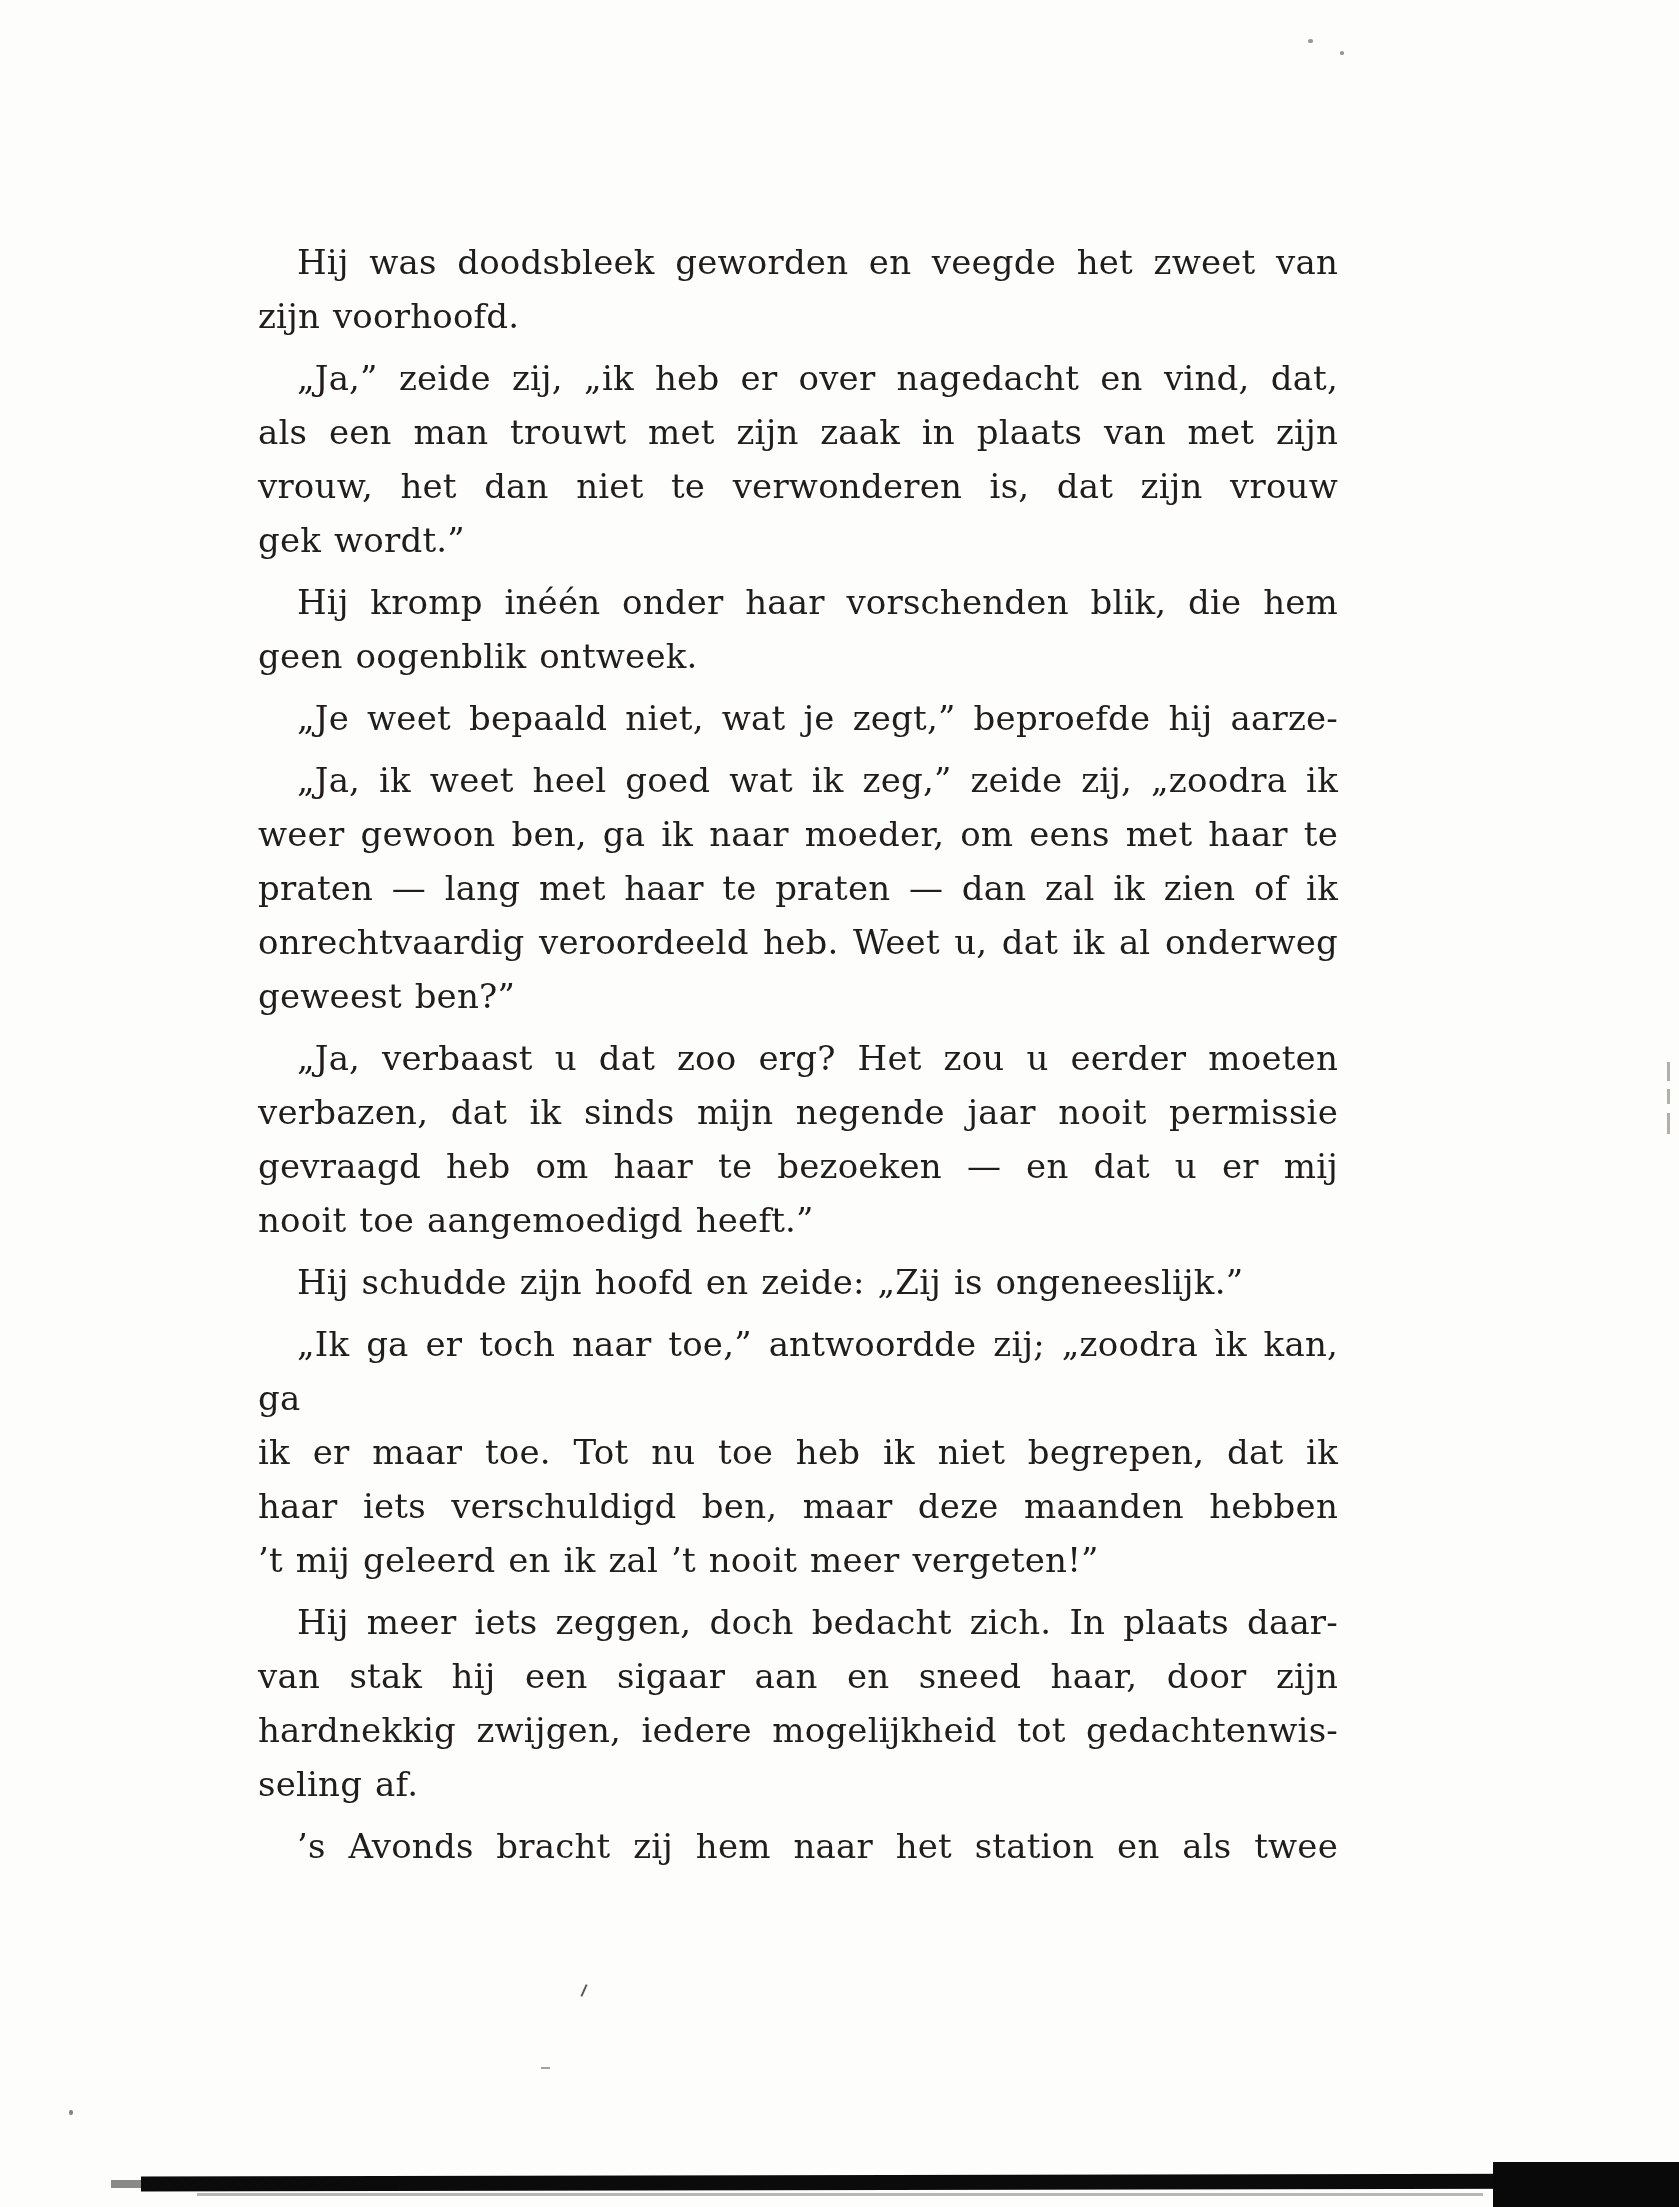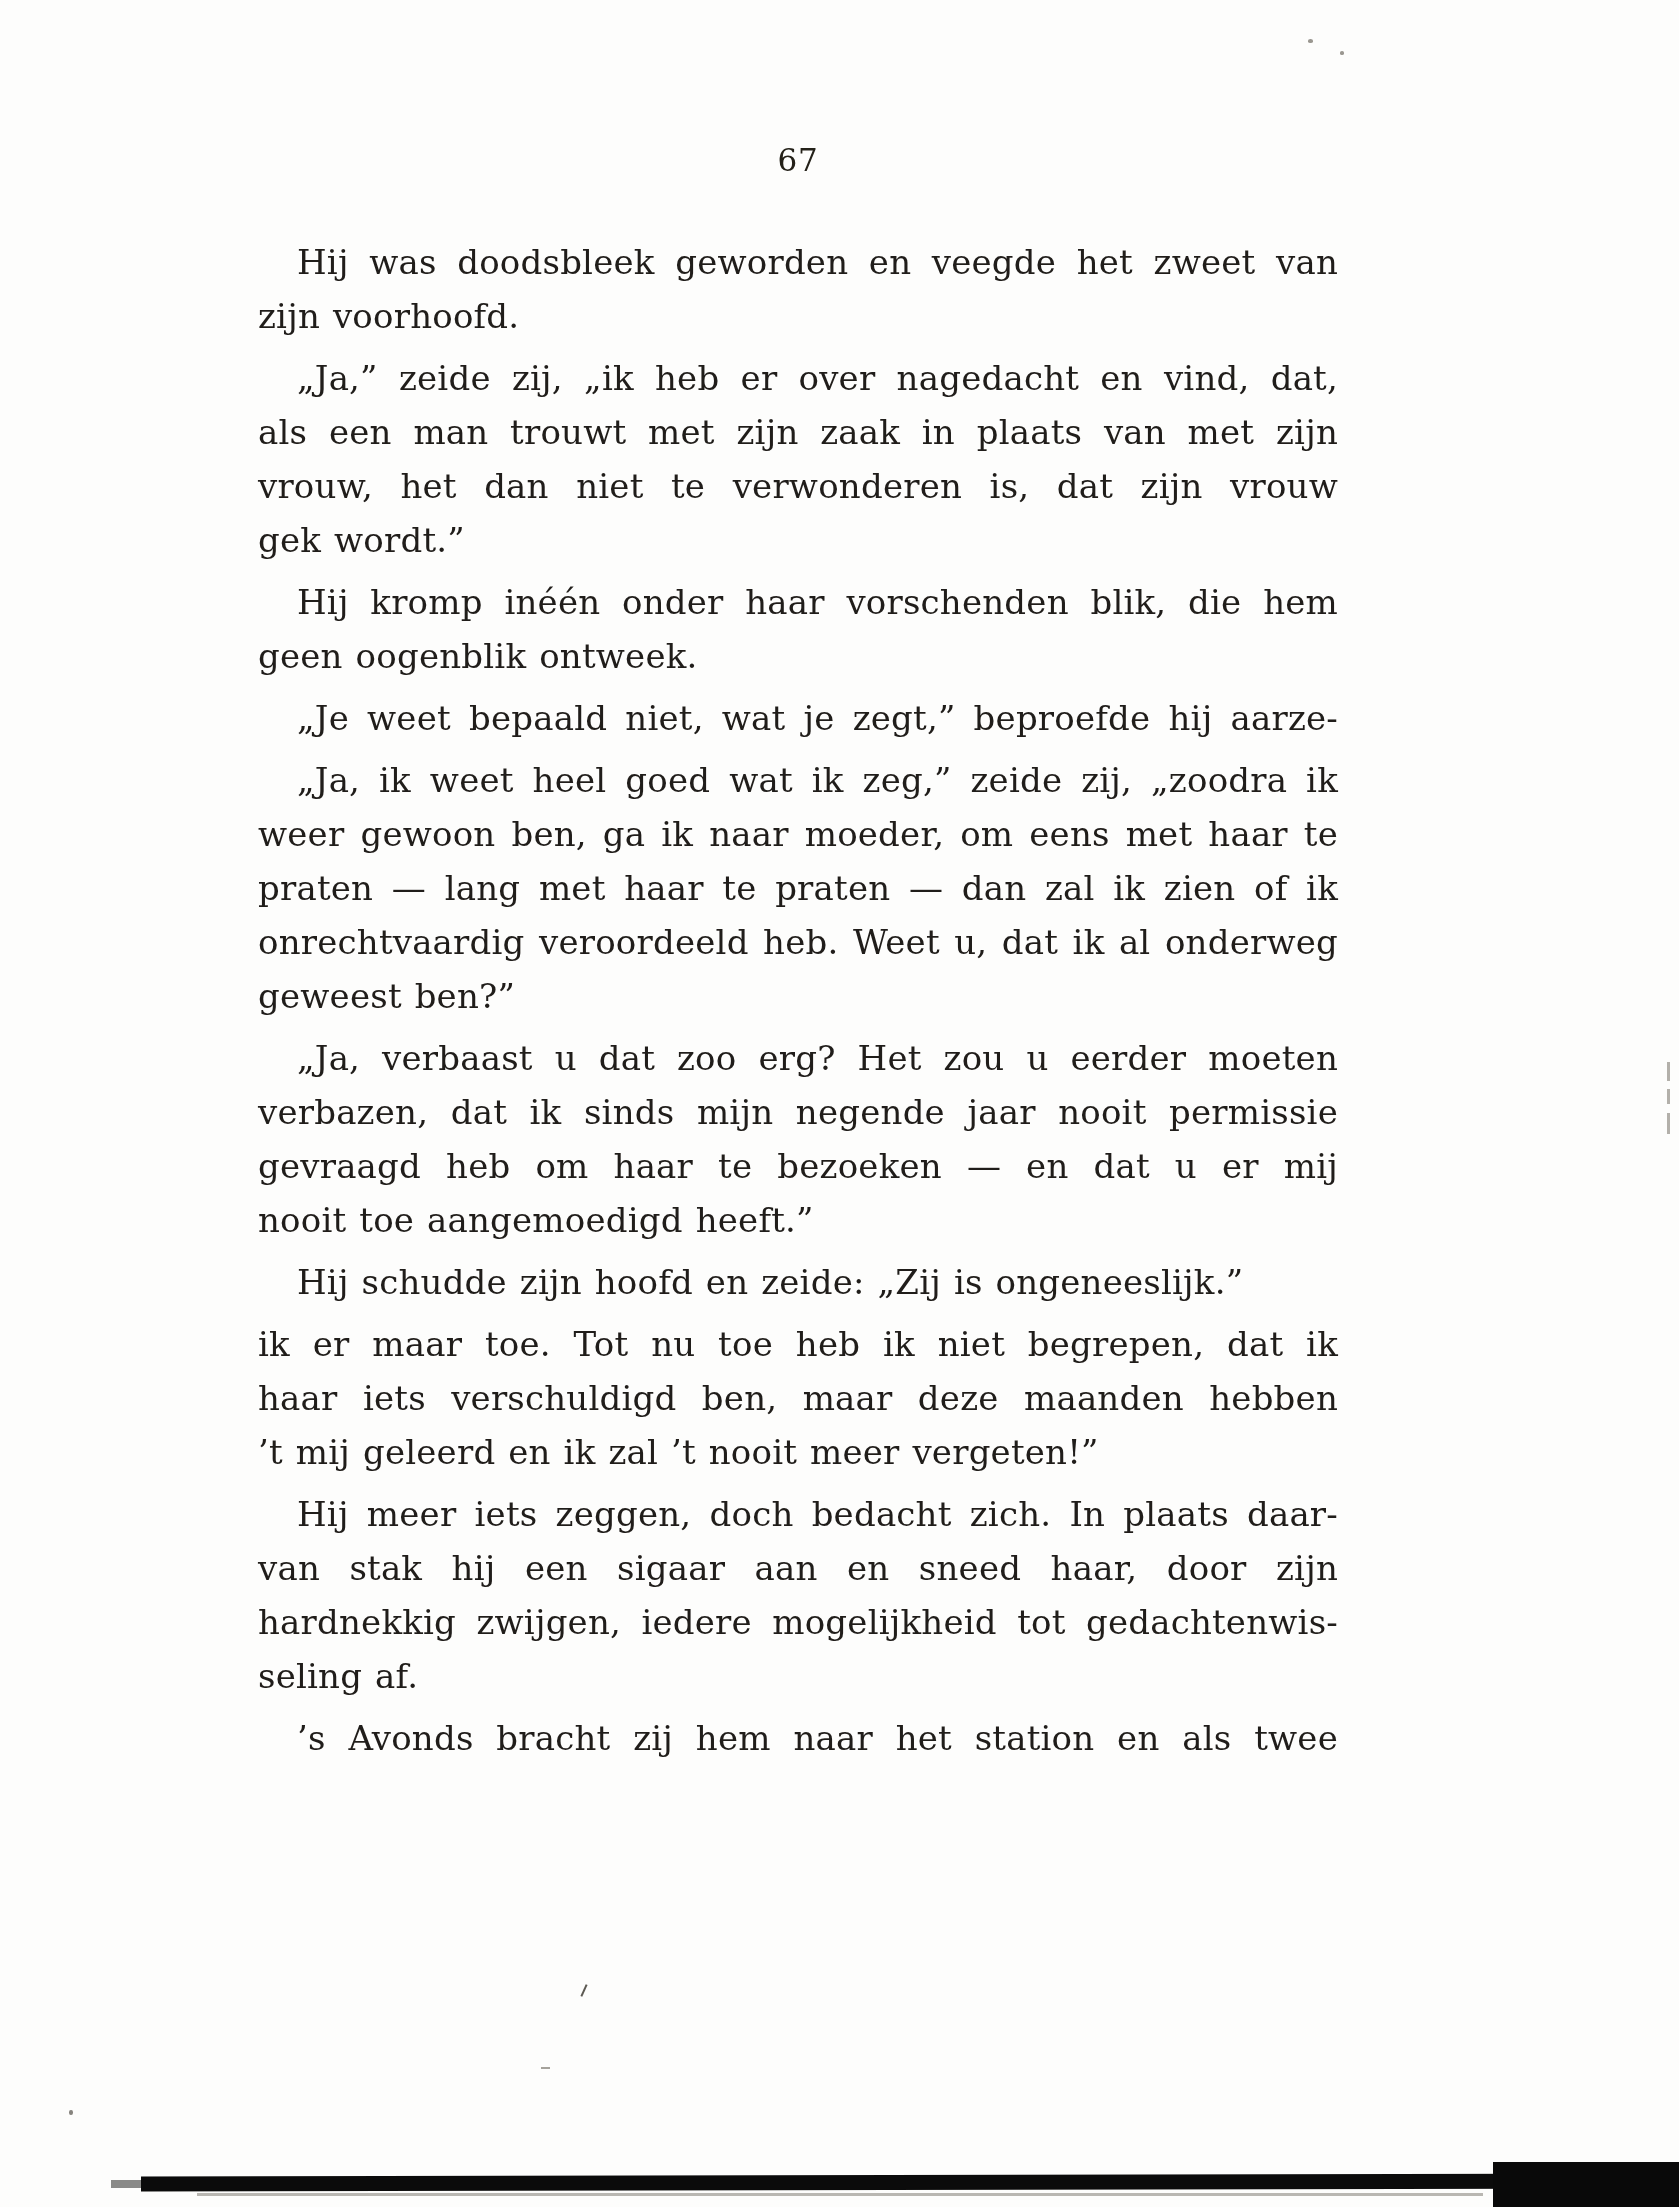--- a/index.html
+++ b/index.html
@@ -78,21 +78,20 @@
   .tiny-dash {
     left: 541px; top: 2067px; width: 9.4px; height: 1.9px;
     background: #a5a29b;
   }
 </style>
 </head>
 <body>
 
 <div class="page">
 
-  <div class="page-number">67</div>
 
   <div class="text-block">
       <div class="paragraph">
         <div class="line first">Hij was doodsbleek geworden en veegde het zweet van</div>
         <div class="line last">zijn voorhoofd.</div>
       </div>
       <div class="paragraph">
         <div class="line first">„Ja,” zeide zij, „ik heb er over nagedacht en vind, dat,</div>
         <div class="line">als een man trouwt met zijn zaak in plaats van met zijn</div>
         <div class="line">vrouw, het dan niet te verwonderen is, dat zijn vrouw</div>
@@ -115,20 +114,21 @@
       <div class="paragraph">
         <div class="line first">„Ja, verbaast u dat zoo erg? Het zou u eerder moeten</div>
         <div class="line">verbazen, dat ik sinds mijn negende jaar nooit permissie</div>
         <div class="line">gevraagd heb om haar te bezoeken — en dat u er mij</div>
         <div class="line last">nooit toe aangemoedigd heeft.”</div>
       </div>
       <div class="paragraph">
         <div class="line first last">Hij schudde zijn hoofd en zeide: „Zij is ongeneeslijk.”</div>
       </div>
       <div class="paragraph">
+        <div class="line first">„Ik ga er toch naar toe,” antwoordde zij; „zoodra ìk kan, ga</div>
         <div class="line">ik er maar toe. Tot nu toe heb ik niet begrepen, dat ik</div>
         <div class="line">haar iets verschuldigd ben, maar deze maanden hebben</div>
         <div class="line last">’t mij geleerd en ik zal ’t nooit meer vergeten!”</div>
       </div>
       <div class="paragraph">
         <div class="line first">Hij meer iets zeggen, doch bedacht zich. In plaats daar-</div>
         <div class="line">van stak hij een sigaar aan en sneed haar, door zijn</div>
         <div class="line">hardnekkig zwijgen, iedere mogelijkheid tot gedachtenwis-</div>
         <div class="line last">seling af.</div>
       </div>

